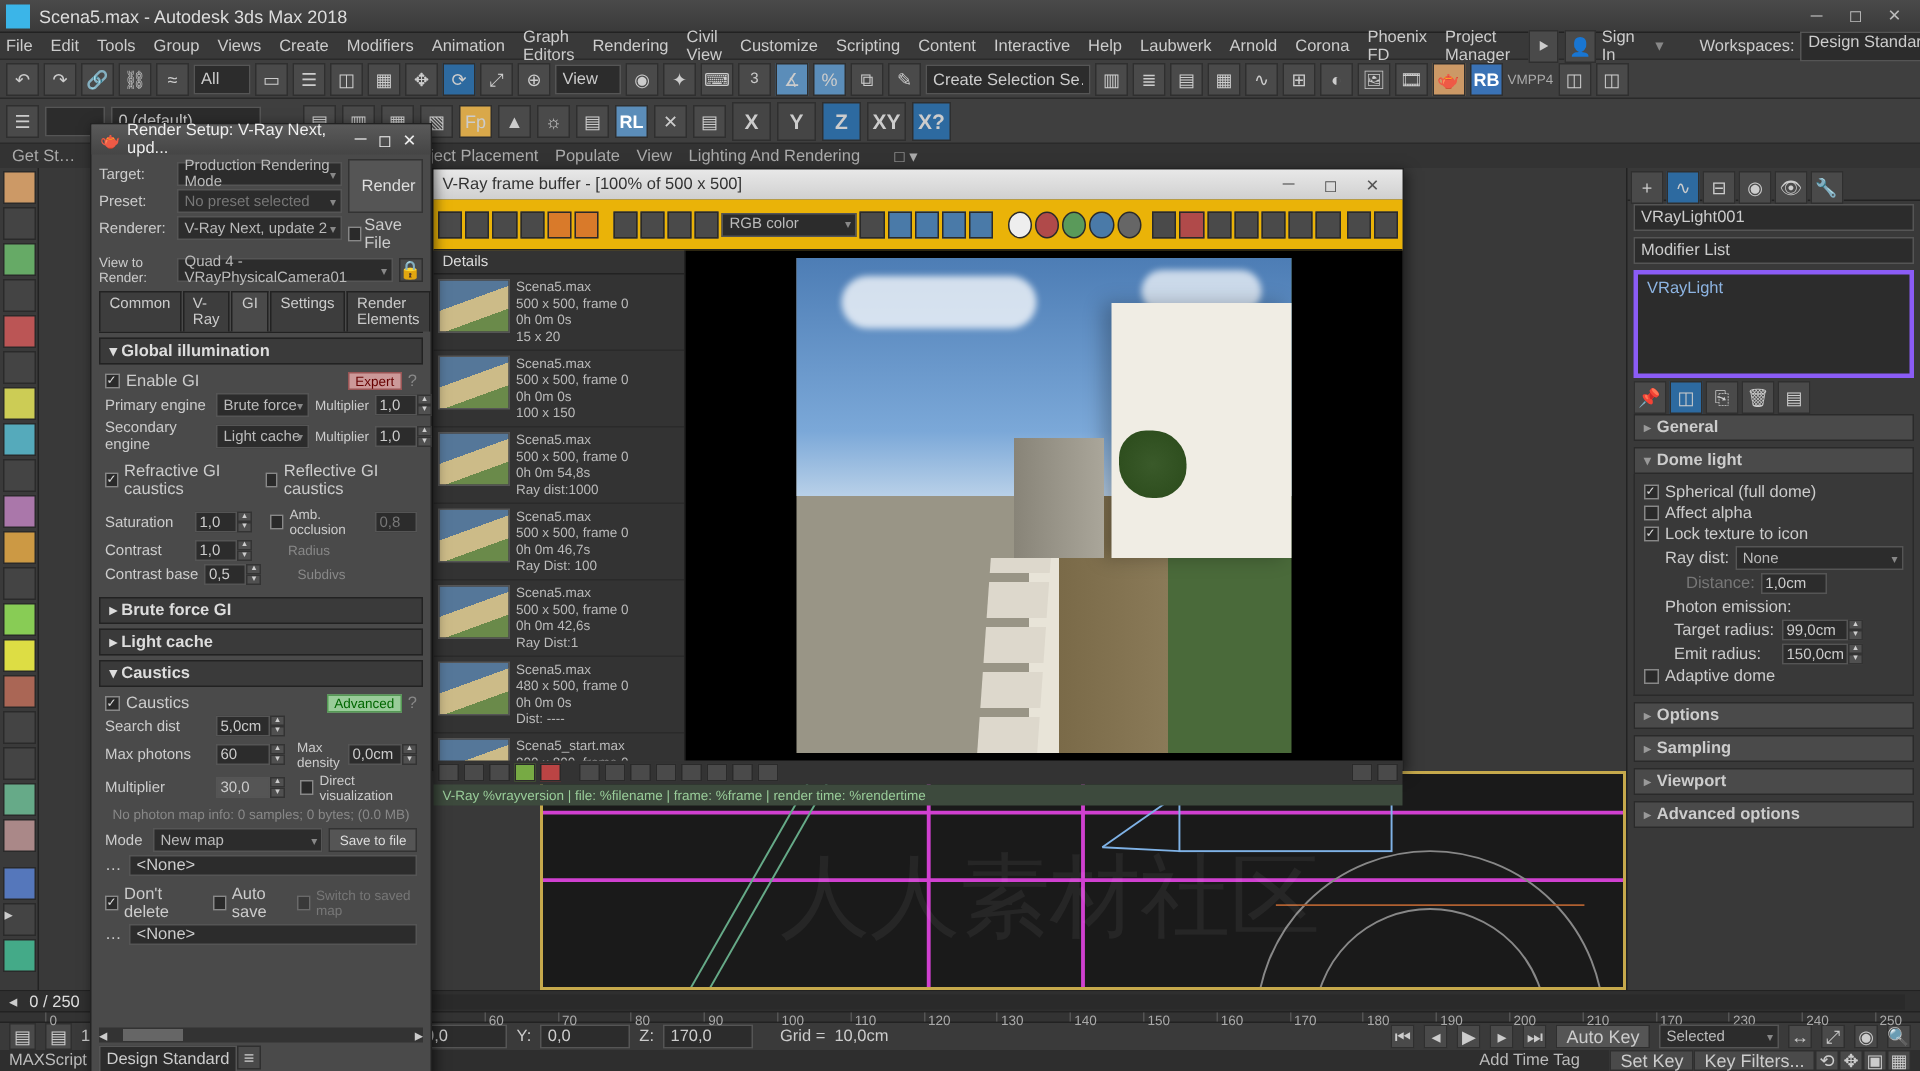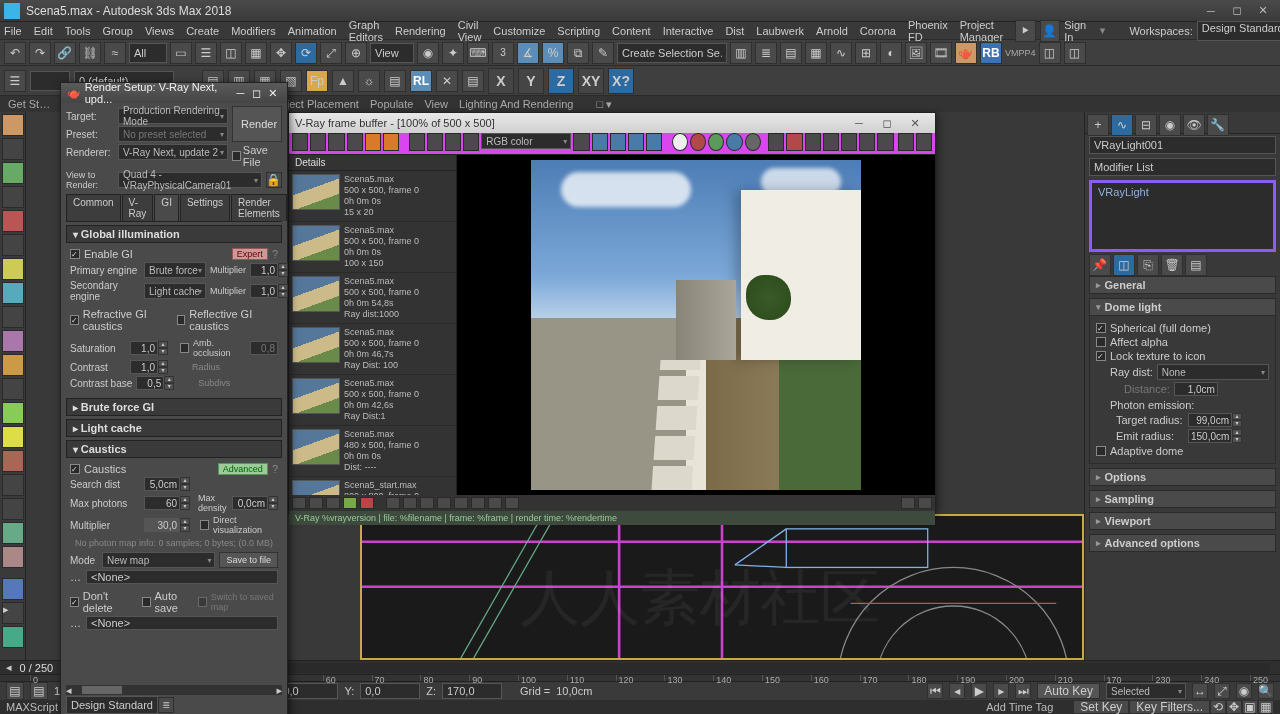--- a/index.html
+++ b/index.html
@@ -33,21 +33,21 @@
 .stackbtns { height:20px; display:flex; gap:2px; padding:0 4px;}
 .rollout { margin:2px 4px;}
 .rhead { background:#4a4a4a; border:1px solid #2a2a2a; padding:2px 6px; font-size:11px; font-weight:bold; display:flex; align-items:center;}
 .rhead::before { content:"▸ "; margin-right:4px; color:#999; font-size:9px;}
 .rhead.open::before { content:"▾ ";}
 .rbody { background:#393939; border:1px solid #2a2a2a; border-top:none; padding:4px 6px; font-size:11px;}
 .rbody label { display:flex; align-items:center; gap:4px; margin:2px 0;}
 .chk { width:10px; height:10px; border:1px solid #888; background:#2a2a2a; display:inline-block;}
 .chk.on::after { content:"✓"; font-size:8px; position:relative; top:-3px; left:0px; color:#ddd;}
 .spinbox { display:inline-flex; align-items:center;}
-.spinbox input { width:44px; height:14px; background:#2c2c2c; border:1px solid #555; color:#ccc; font-size:10px; padding:0 2px; text-align:right;}
+.spinbox input { width:44px; height:14px; background:#2c2c2c; border:1px solid #555; color:#ccc; font-size:10px; padding:0 2px; text-align:left;}
 .spinarrow { width:10px; display:flex; flex-direction:column;}
 .spinarrow span{ height:7px; background:#505050; border:1px solid #333; font-size:6px; line-height:5px; text-align:center;}
 .statusbar { position:absolute; bottom:0; left:0; right:0; height:54px; background:#3a3a3a; border-top:1px solid #222; display:flex; flex-direction:column;}
 .track { height:14px; background:#2f2f2f; position:relative; display:flex; align-items:center; padding:0 6px; font-size:10px; color:#ccc;}
 .timeline { height:16px; background:#333; position:relative; border-top:1px solid #222; border-bottom:1px solid #222;}
 .tick { position:absolute; top:0; height:100%; border-left:1px solid #555; font-size:9px; color:#aaa; padding-left:2px;}
 .statusrow { flex:1; display:flex; align-items:center; gap:6px; padding:0 6px; font-size:10px; color:#ccc;}
 .coordbox { background:#2c2c2c; border:1px solid #555; padding:1px 4px; min-width:60px;}
 .renderdlg { position:absolute; top:82px; left:60px; width:228px; background:#4a4a4a; border:1px solid #222; box-shadow:2px 2px 8px rgba(0,0,0,0.6); z-index:20;}
 .renderdlg .dlgtitle { height:20px; background:linear-gradient(#5a5a5a,#454545); display:flex; align-items:center; padding:0 6px; font-size:11px; color:#eee;}
@@ -65,21 +65,21 @@
 .sechead { background:#3a3a3a; border:1px solid #222; padding:2px 6px; font-size:10px; font-weight:bold; color:#ddd;}
 .secbody { padding:3px 4px; font-size:10px;}
 .secbody .row2 { display:flex; align-items:center; margin:2px 0; gap:4px;}
 .minilbl{ font-size:10px; color:#ccc; min-width:70px;}
 .expert { background:#c99; color:#600; font-size:9px; padding:0 4px; border:1px solid #955;}
 .adv { background:#9c9; color:#060; font-size:9px; padding:0 4px; border:1px solid #595;}
 .vfb { position:absolute; top:112px; left:288px; width:648px; height:402px; background:#3a3a3a; border:1px solid #222; z-index:15; box-shadow:2px 2px 8px rgba(0,0,0,0.5);}
 .vfbtitle { height:20px; background:linear-gradient(#e8e8e8,#d0d0d0); color:#333; display:flex; align-items:center; padding:0 6px; font-size:11px;}
 .vfbtitle .wb { margin-left:auto; display:flex;}
 .vfbtitle .wb span{ width:28px; text-align:center; color:#555;}
-.vfbtool { height:22px; background:#d946ef; display:flex; align-items:flex-start; gap:2px; padding:0 3px; border-bottom:1px solid #222;}
+.vfbtool { height:34px; background:#eab308; display:flex; align-items:center; gap:2px; padding:0 3px; border-bottom:1px solid #222;}
 .vfbtool .tb{ width:18px; height:18px; background:#4a4a4a; border:1px solid #2a2a2a;}
 .vfbtool .tb.o { background:#d97a2a;}
 .vfbtool .tb.b { background:#4a7aa8;}
 .vfbtool .tb.g { background:#5a9a5a;}
 .vfbtool .tb.r { background:#b04a4a;}
 .vfbmain { display:flex; height:340px;}
 .history { width:168px; background:#333; overflow:hidden; border-right:1px solid #222;}
 .histitem { display:flex; gap:4px; padding:3px; border-bottom:1px solid #2a2a2a;}
 .histitem .thumb { width:48px; height:36px; background:linear-gradient(160deg,#557799 0%,#557799 40%,#ccbb88 40%,#ccbb88 70%,#6a8a4a 70%); border:1px solid #555;}
 .histitem .meta { font-size:9px; color:#bbb; line-height:11px;}
@@ -125,21 +125,21 @@
   <span class="mi">Create</span>
   <span class="mi">Modifiers</span>
   <span class="mi">Animation</span>
   <span class="mi">Graph Editors</span>
   <span class="mi">Rendering</span>
   <span class="mi">Civil View</span>
   <span class="mi">Customize</span>
   <span class="mi">Scripting</span>
   <span class="mi">Content</span>
   <span class="mi">Interactive</span>
-  <span class="mi">Dist</span>
+  <span class="mi">Help</span>
   <span class="mi">Laubwerk</span>
   <span class="mi">Arnold</span>
   <span class="mi">Corona</span>
   <span class="mi">Phoenix FD</span>
   <span class="mi">Project Manager</span>
   <div class="ws">
     <span class="tbtn">⯈</span>
     <span class="tbtn">👤</span>
     <span>Sign In</span>
     <span style="color:#888">▾</span>

